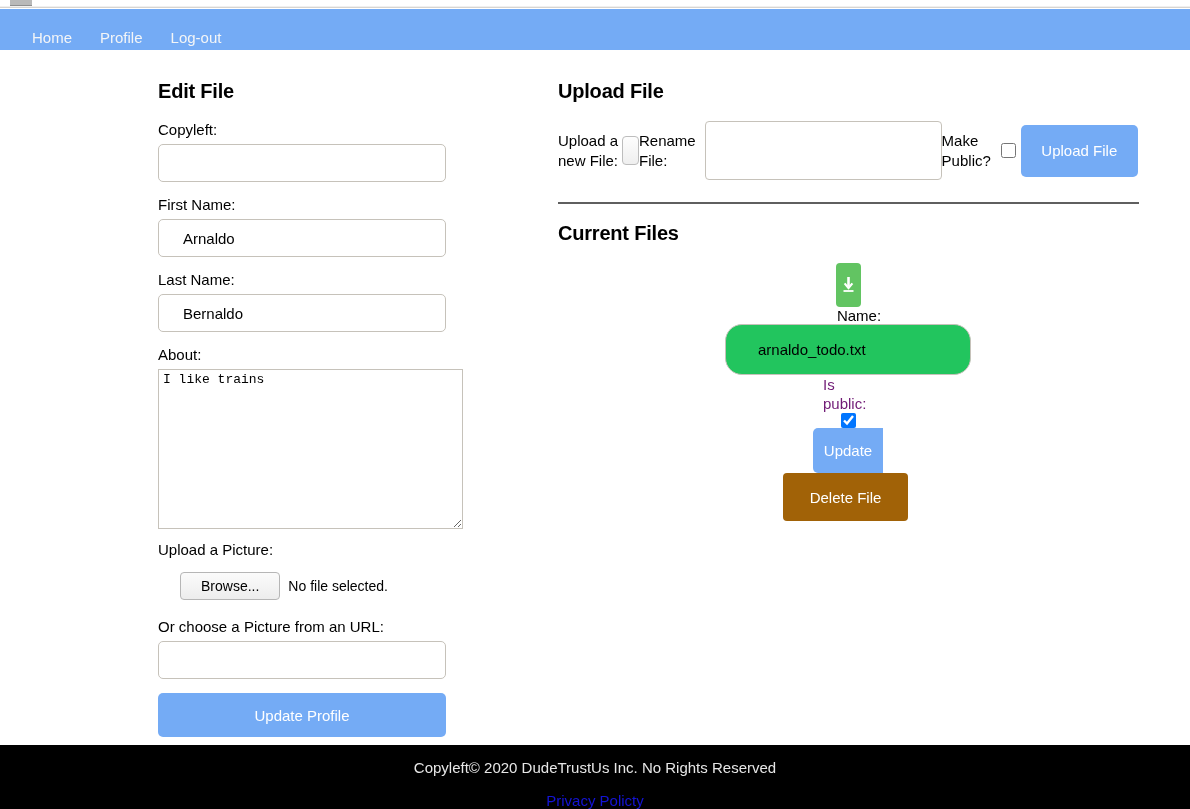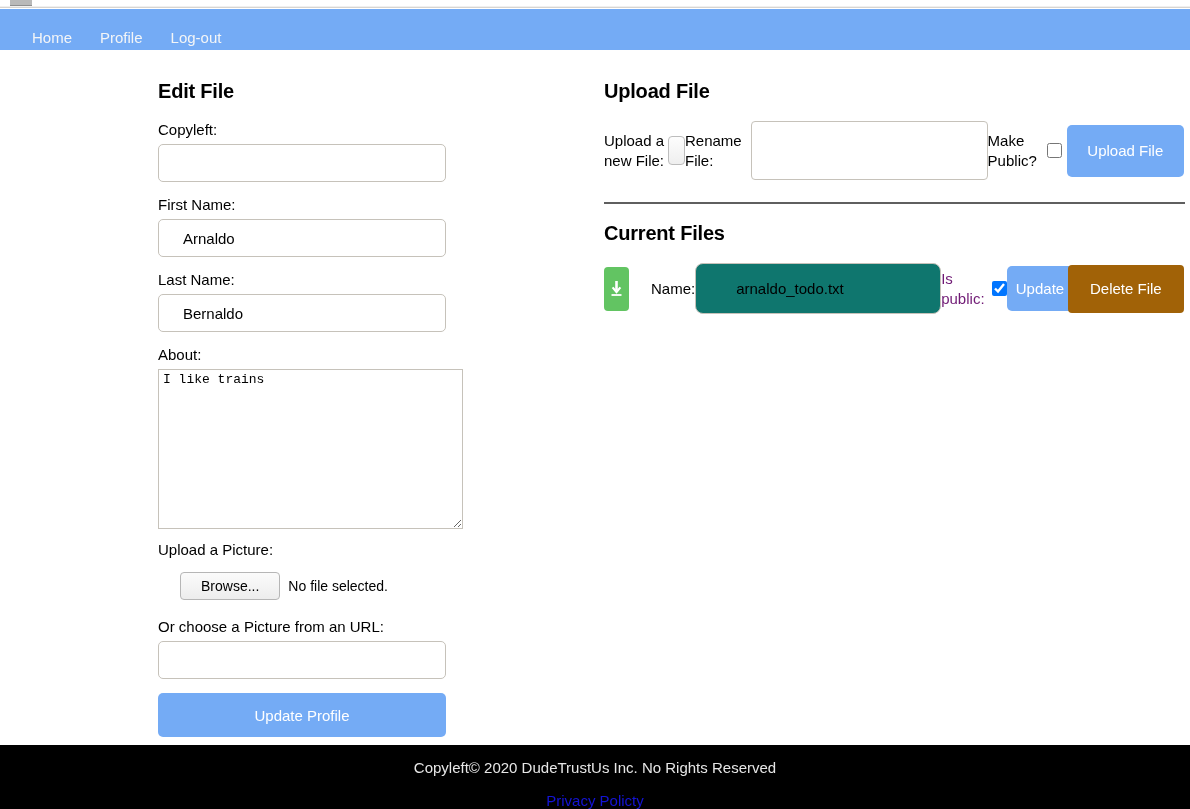--- a/index.html
+++ b/index.html
@@ -134,21 +134,21 @@
     border: none;
     border-radius: 5px;
     font-family: "Liberation Sans", sans-serif;
     font-size: 15px;
     cursor: pointer;
   }
 
   
   #right-col {
     position: absolute;
-    left: 604px; top: 30px;
+    left: 558px; top: 30px;
     width: 580px;
   }
   .inline-row {
     display: flex;
     align-items: center;
     margin-top: 14px;
   }
   .inline-label {
     font-size: 15px;
     color: #000;
@@ -212,26 +212,26 @@
   }
   .name-label {
     font-size: 15px;
     color: #000;
     margin-left: 22px;
   }
   .name-input {
     width: 246px;
     height: 51px;
     border: 1px solid #c6c2ba;
-    border-radius: 8px;
-    background: #0f766e;
-    font-family: "Liberation Sans", sans-serif;
-    font-size: 15px;
-    color: #000;
-    padding: 0 10px 0 40px;
+    border-radius: 17px;
+    background: #22c55e;
+    font-family: "Liberation Sans", sans-serif;
+    font-size: 15px;
+    color: #000;
+    padding: 0 10px 0 32px;
     outline: none;
   }
   .ispublic-label {
     font-size: 15px;
     color: #701a75;
     line-height: 1.28;
     margin-left: 0px;
     max-width: 50px;
   }
   .update-btn {
@@ -327,21 +327,21 @@
       <input class="wide-input" type="text" value="" style="">
       <span class="inline-label w3">Make Public?</span>
       <input class="chk" type="checkbox" style="">
       <button class="upload-btn">Upload File</button>
     </div>
 
     <hr class="divider">
 
     <h2 class="section-title">Current Files</h2>
 
-    <div class="inline-row" style="margin-top:18px;">
+    <div class="inline-row" style="margin-top:18px;flex-direction:column;">
       <button class="dl-btn">
         <svg width="13" height="20" viewBox="0 0 13 20">
           <path d="M6.5 2 L6.5 11" stroke="#ffffff" stroke-width="2.6" fill="none"></path>
           <path d="M2.6 8.4 L6.5 13 L10.4 8.4" stroke="#ffffff" stroke-width="2.2" fill="none"></path>
           <path d="M1.5 16 L11.5 16" stroke="#ffffff" stroke-width="1.8" fill="none"></path>
         </svg>
       </button>
       <span class="name-label">Name:</span>
       <input class="name-input" type="text" value="arnaldo_todo.txt" style="">
       <span class="ispublic-label">Is public:</span>

